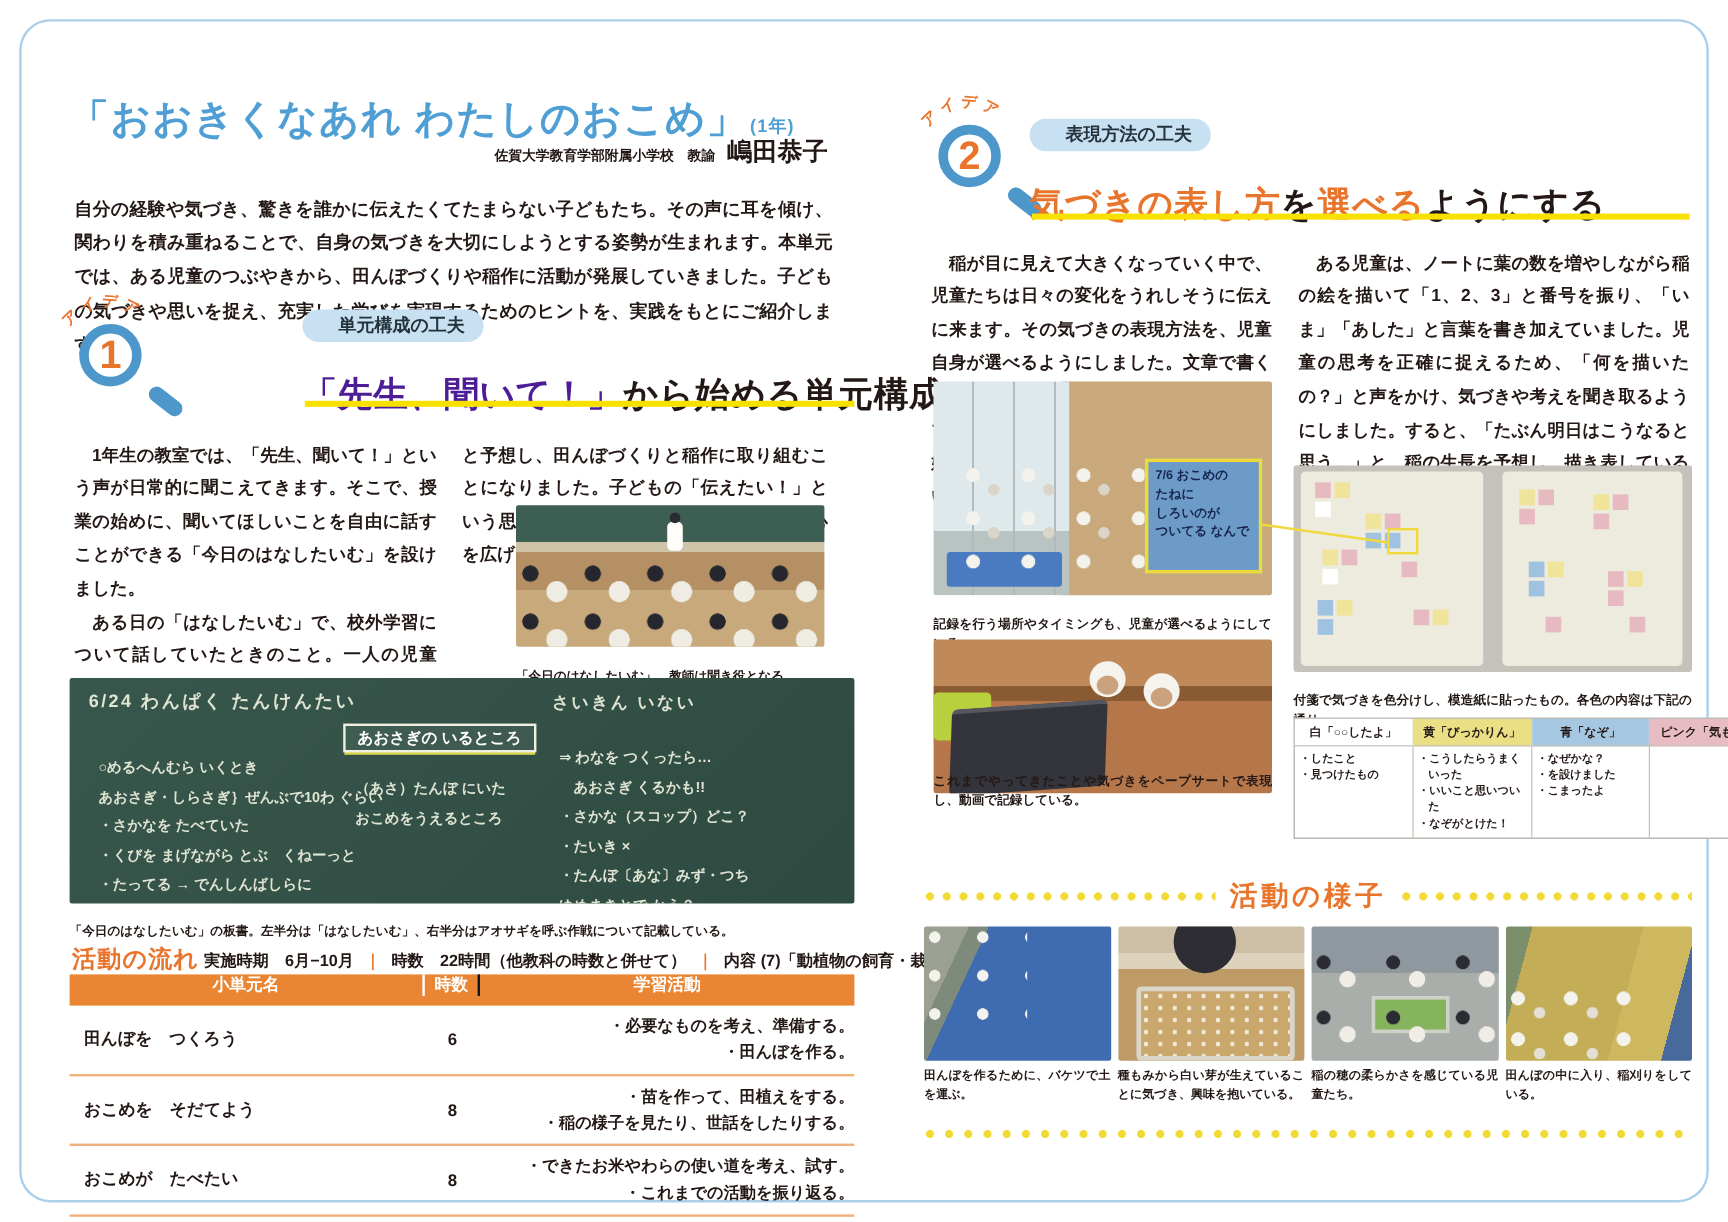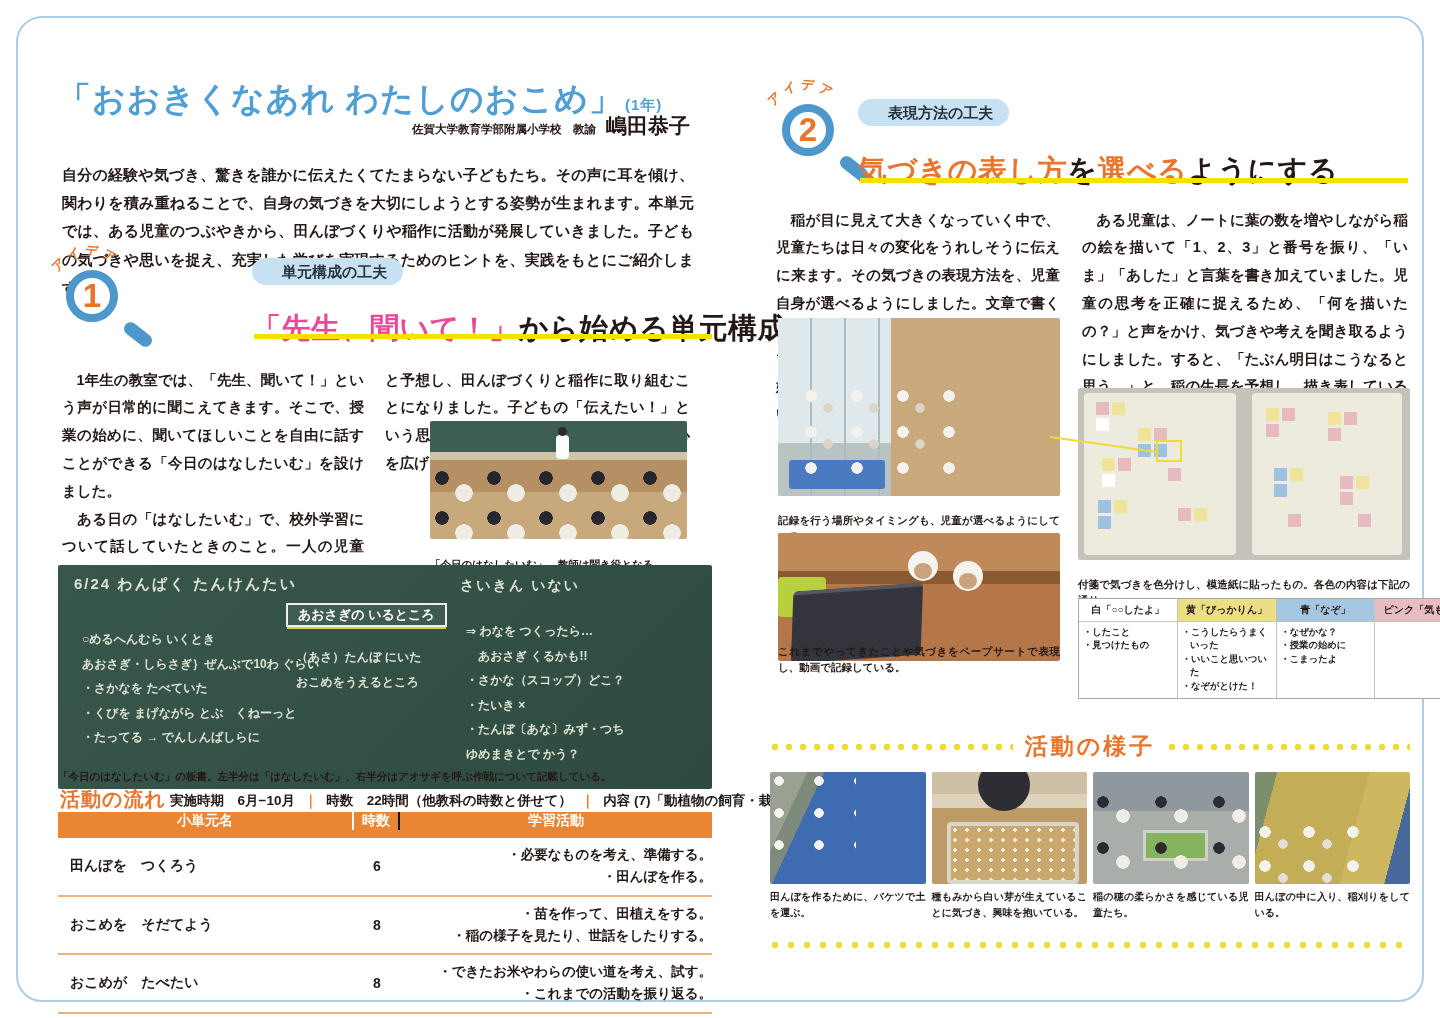--- a/index.html
+++ b/index.html
@@ -64,21 +64,21 @@
       radial-gradient(circle 6px at 10px 10px,#f4f2ec 0 5.5px,transparent 6px),
       radial-gradient(circle 5px at 27px 22px,#dad5c8 0 4.5px,transparent 5px);
     background-size:46px 36px;}
 
   .photo-classroom{left:430px;top:421px;width:257px;height:118px;
     background:linear-gradient(180deg,#3d5e52 0 26%,#cfc3a8 26% 33%,#b49064 33% 60%,#c8a97c 60% 100%);}
   .photo-classroom .teacher{position:absolute;left:49%;top:12%;width:13px;height:24px;background:#fdfdfa;border-radius:4px;}
   .photo-classroom .teacher::before{content:"";position:absolute;left:2px;top:-8px;width:9px;height:9px;border-radius:50%;background:#2b2b33;}
   .photo-classroom .crowd{height:62%;}
 
-  .photo-blackboard{left:58px;top:565px;width:654px;height:224px;background:linear-gradient(135deg,#38574c,#2e4a41);}
+  .photo-blackboard{left:58px;top:565px;width:654px;height:188px;background:linear-gradient(135deg,#38574c,#2e4a41);}
   .bb-text{position:absolute;color:#e0e4d2;font-weight:bold;}
   .bb-hl{left:16px;top:10px;font-size:15px;letter-spacing:2px;}
   .bb-hr{left:402px;top:12px;font-size:14px;letter-spacing:2px;}
   .bb-box{left:228px;top:38px;font-size:13px;color:#fff;border:2px solid #eef0e2;padding:1px 10px;background:rgba(255,255,255,.06);box-shadow:0 3px 0 -1px #d8d44a;}
   .bb-list{font-size:12px;line-height:2.05;}
   .bb-left{left:24px;top:62px;}
   .bb-mid{left:238px;top:80px;}
   .bb-right{left:408px;top:54px;}
   .bb-cap{left:58px;top:757px;width:654px;}
 
@@ -199,21 +199,21 @@
     <div class="lens">
         <span class="num">1</span>
       </div>
     <div class="handle"></div>
   </div>
 
   <div class="abs badge-wrap badge1" style="position:absolute;">
     <span class="badge" style="position:relative;">単元構成の工夫</span>
   </div>
 
-  <h2 class="abs headline h1"><span style="color: #ec4899;">「先生、聞いて！」</span><span style="color: rgb(35, 24, 21);">から始める単元構成</span></h2>
+  <h2 class="abs headline h1"><span style="color: #4c1d95;">「先生、聞いて！」</span><span style="color: rgb(35, 24, 21);">から始める単元構成</span></h2>
   <div class="abs underline u1"></div>
 
   <p class="abs body-text col-l1">　1年生の教室では、「先生、聞いて！」という声が日常的に聞こえてきます。そこで、授業の始めに、聞いてほしいことを自由に話すことができる「今日のはなしたいむ」を設けました。
 　ある日の「はなしたいむ」で、校外学習について話していたときのこと。一人の児童が、学校探検のときに校庭で見つけたアオサギについて、「最近いないね。」とつぶやきました。それを聞いて、「どうしたのかな。」「また来てほしい。」という思いが学級に広がります。田んぼでサギを見た経験から、「学校に田んぼがあれば来るかも。」</p>
   <p class="abs body-text col-l2">と予想し、田んぼづくりと稲作に取り組むことになりました。子どもの「伝えたい！」という思いを受け止めることが、対象への関心を広げるきっかけになりました。</p>
 
   <div class="ph photo-classroom">
     <div class="teacher"></div>
     <div class="crowd"></div>
   </div>
@@ -316,20 +316,24 @@
   <div class="abs underline u2"></div>
 
   <p class="abs body-text col-r1">　稲が目に見えて大きくなっていく中で、児童たちは日々の変化をうれしそうに伝えに来ます。その気づきの表現方法を、児童自身が選べるようにしました。文章で書くことに限定せず、付箋や無地のノート、タブレットでの写真や動画撮影など、複数の媒体を用意し、少しずつ使い方を紹介していきました。</p>
   <p class="abs body-text col-r2">　ある児童は、ノートに葉の数を増やしながら稲の絵を描いて「1、2、3」と番号を振り、「いま」「あした」と言葉を書き加えていました。児童の思考を正確に捉えるため、「何を描いたの？」と声をかけ、気づきや考えを聞き取るようにしました。すると、「たぶん明日はこうなると思う。」と、稲の生長を予想し、描き表していることが分かりました。
 　表現方法を選択できるようにすることで、児童それぞれの気づきがより豊かに記録に表れ、一人一人がもつ多様な気づきが学級全体に共有されていきます。</p>
 
   <div class="ph photo-window">
     <div class="frame"></div>
     <div class="bench"></div>
     <div class="caps"></div>
+    <div class="note">7/6 おこめの
+たねに
+しろいのが
+ついてる なんで</div>
   </div>
   <p class="abs cap capA">記録を行う場所やタイミングも、児童が選べるようにしている。</p>
 
   <div class="ph photo-tablet">
     <div class="basket"></div>
     <div class="tablet"></div>
     <div class="kid k1"></div>
     <div class="kid k2"></div>
   </div>
   <p class="abs cap capB">これまでやってきたことや気づきをペープサートで表現し、動画で記録している。</p>
@@ -360,21 +364,21 @@
           <div class="st-li">・いいこと思いついた</div>
           <div class="st-li">・なぞがとけた！</div>
         </div>
       </div>
 
       <div class="st-col">
         <div class="st-head" style="background: rgb(166, 199, 226);">青「なぞ」</div>
         <div class="st-body">
 
         <div class="st-li">・なぜかな？</div>
-          <div class="st-li">・授業の始めに</div>
+          <div class="st-li">・を設けました</div>
           <div class="st-li">・こまったよ</div>
         </div>
       </div>
 
       <div class="st-col">
         <div class="st-head" style="background: rgb(231, 188, 195);">ピンク「気もち」</div>
       </div>
     </div>
 
   <div class="abs act-head">

